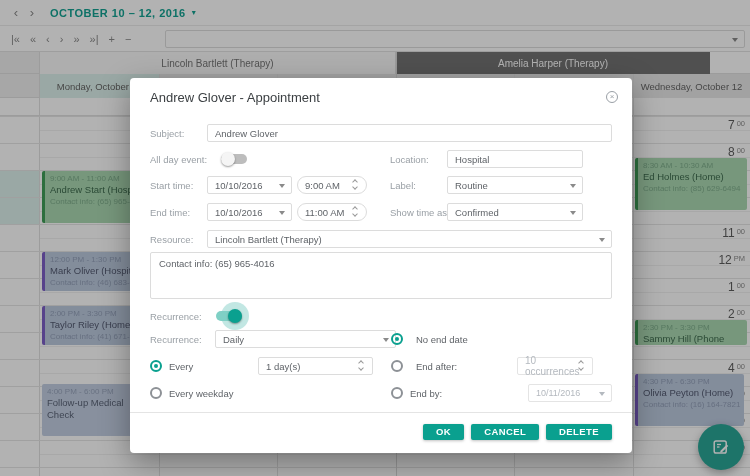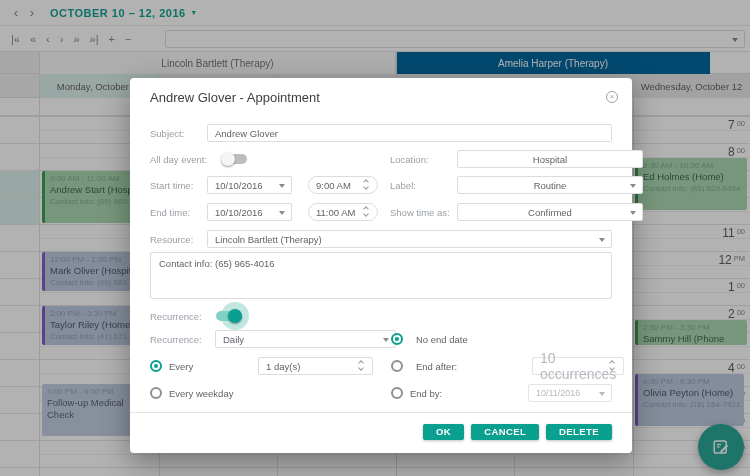--- a/index.html
+++ b/index.html
@@ -19,21 +19,21 @@
   .resSelect .txt { font-size:9.5px; color:#777; white-space:nowrap; overflow:hidden; }
   .caret { width:0; height:0; border-left:3.5px solid transparent; border-right:3.5px solid transparent; border-top:4px solid #8a8a8a; }
   .resSelect .caret { position:absolute; right:6px; top:7px; }
 
   
   .sched { position:absolute; left:0; top:52px; width:750px; height:424px; background:#fff; }
   .resRow { position:absolute; left:0; top:0; width:750px; height:22px; border-bottom:1px solid #e0e0e0; }
   .corner { position:absolute; left:0; width:40px; height:100%; background:#f0f0f0; border-right:1px solid #e0e0e0; }
   .resCell { position:absolute; top:0; height:22px; display:flex; align-items:center; justify-content:center; font-size:10px; }
   .resLincoln { left:40px; width:356px; background:#fafafa; color:#757575; border-right:1px solid #e0e0e0; }
-  .resAmelia { left:396px; width:314px; background:#0369a1; color:#ffffff; }
+  .resAmelia { left:396px; width:314px; background:#737373; color:#ffffff; }
   .dayRow { position:absolute; left:0; top:22px; width:750px; height:24px; border-bottom:1px solid #e0e0e0; background:#e8e8e8; }
   .dayCell { position:absolute; top:0; height:24px; display:flex; align-items:center; justify-content:center; font-size:9.5px; color:#666; overflow:hidden; white-space:nowrap; }
   .dayMon { left:40px; width:119px; background:#ddf1ec; }
   .dayMid { left:159px; width:474px; background:#e8e8e8; }
   .dayWed { left:633px; width:117px; background:#e8e8e8; }
   .alldayRow { position:absolute; left:0; top:46px; width:750px; height:18px; background:#fff; border-bottom:1px solid #e0e0e0; }
   .grid { position:absolute; left:0; top:64px; width:750px; height:360px; background:#fff; }
   .hourline { position:absolute; left:0; width:750px; height:0; border-top:1px solid #e6e6e6; }
   .halfline { position:absolute; left:40px; width:710px; height:0; border-top:1px solid #f1f1f1; }
   .gutter { position:absolute; left:0; top:0; width:40px; height:360px; border-right:1px solid #e0e0e0; background:#fff; }
@@ -66,23 +66,23 @@
   
   .dialog { position:absolute; left:130px; top:78px; width:502px; height:375px; background:#fff; border-radius:4px; box-shadow:0 10px 30px rgba(0,0,0,.35); }
   .dTitle { position:absolute; left:20px; top:12px; font-size:13px; color:#3c4043; }
   .dClose { position:absolute; right:14px; top:13px; width:12px; height:12px; border:1px solid #9aa0a6; border-radius:50%; color:#9aa0a6; font-size:8px; line-height:10px; text-align:center; cursor:pointer; }
   .dRow { position:absolute; left:20px; right:20px; height:18px; display:flex; align-items:center; }
   .lab { font-size:9.5px; color:#9aa0a6; }
   .fld { position:absolute; height:18px; border:1px solid #dcdcdc; border-radius:2px; background:#fff; display:flex; align-items:center; padding:0 7px; font-size:9.5px; color:#5f6368; }
   .fld.disabled { color:#b4b9bf; border-color:#e4e4e4; }
   .fld .caret { position:absolute; right:6px; top:7px; }
   .pos-a { left:57px; width:85px; }
-  .pos-b { left:158px; width:70px;border-radius:9px; }
+  .pos-b { left:147px; width:70px;border-radius:9px; }
   .rlab { position:absolute; left:240px; width:60px; font-size:9.5px; color:#9aa0a6; }
-  .pos-right { left:307px; width:186px;justify-content:center; }
+  .pos-right { left:297px; width:136px; }
   .full { left:57px; width:405px; }
   .spin { position:absolute; right:5px; top:3px; width:8px; height:12px; }
   .spin i { display:block; width:4px; height:4px; border-left:1px solid #999; border-top:1px solid #999; }
   .spin .up { transform:rotate(45deg); margin-bottom:1px; }
   .spin .dn { transform:rotate(225deg); }
   .dTextarea { position:absolute; left:20px; right:20px; top:174px; height:47px; border:1px solid #dcdcdc; border-radius:2px; font-size:9.5px; color:#5f6368; padding:5px 8px; font-family:"Liberation Sans", sans-serif; resize:none; }
   .toggle { position:relative; width:26px; height:12px; margin-left:14px; }
   .toggle .track { position:absolute; left:0; top:1px; width:26px; height:10px; border-radius:5px; background:#bdbdbd; }
   .toggle .knob { position:absolute; top:-1px; left:0; width:14px; height:14px; border-radius:50%; background:#f5f5f5; box-shadow:0 1px 2px rgba(0,0,0,.4); }
   .toggle.on .track { background:#7fd0c5; }
@@ -372,21 +372,21 @@
       <span class="rtext">Every</span>
       <div class="fld" style="left:108px;width:115px">
           <span>1 day(s)</span>
           <span class="spin">
             <i class="up"></i>
             <i class="dn"></i>
           </span>
         </div>
       <span class="radio" style="position:absolute;left:241px"></span>
       <span class="rtext" style="position:absolute;left:259px">End after:</span>
-      <div class="fld disabled" style="left:382px;width:92px;font-size:14px">
+      <div class="fld disabled" style="left:367px;width:76px;font-size:10px">
           <span>10 occurrences</span>
           <span class="spin">
             <i class="up"></i>
             <i class="dn"></i>
           </span>
         </div>
     </div>
 
     <div class="dRow" style="top:306px">
       <span class="radio"></span>

